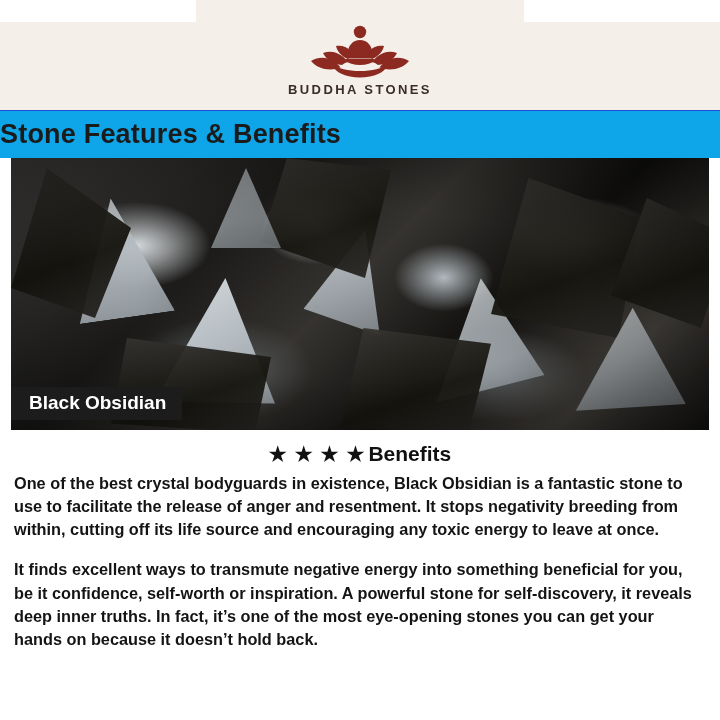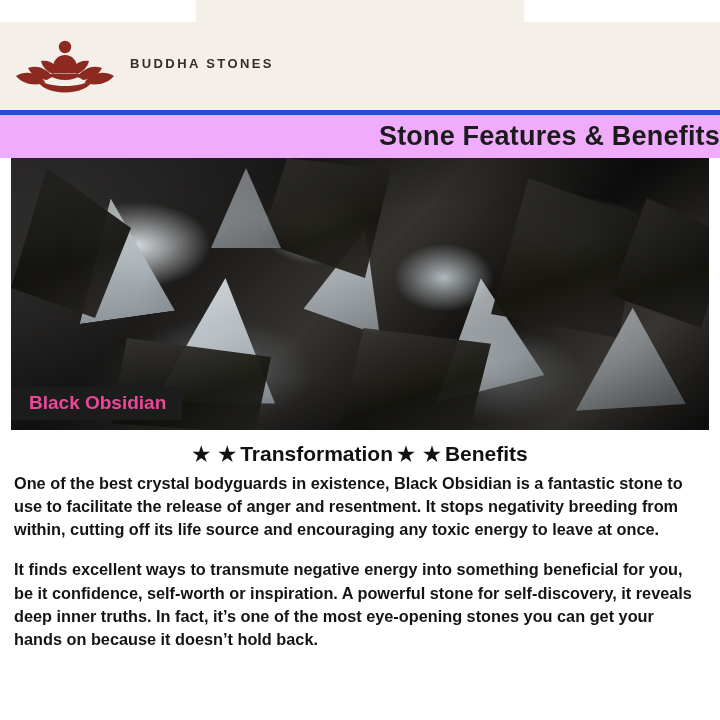--- a/index.html
+++ b/index.html
@@ -14,21 +14,21 @@
     width: 720px; height: 720px;
     background: #ffffff;
   }
 
   
   .brand-band {
     position: relative;
     height: 110px;
     background: #f4efe9;
     display: flex;
-    flex-direction: row;
+    flex-direction: column;
     align-items: center;
     justify-content: flex-start;
     padding-top: 14px;
   }
   .brand-band .corner-left {
     position: absolute; left: 0; top: 0;
     width: 196px; height: 22px;
     background: #ffffff;
   }
   .brand-band .corner-right {
@@ -44,25 +44,25 @@
     font-size: 13px;
     letter-spacing: 2.4px;
     font-weight: bold;
     color: #3a2d28;
     margin-top: 2px;
   }
 
   
   .title-bar {
     height: 48px;
-    background: #f0abfc;
+    background: #0ea5e9;
     display: flex;
     align-items: center;
-    justify-content: flex-end;
-    border-top: 5px solid #1d4ed8;
+    justify-content: flex-start;
+    border-top: 1px solid #1d4ed8;
   }
   .title-bar h1 {
     font-size: 27px;
     font-weight: bold;
     color: #1b1b1b;
     letter-spacing: .2px;
   }
 
   
   .hero {
@@ -95,21 +95,21 @@
     opacity: .95;
   }
   .vignette {
     position: absolute; inset: 0;
     background: radial-gradient(ellipse at center, rgba(0,0,0,0) 45%, rgba(0,0,0,.45) 100%);
   }
   .hero-label {
     position: absolute;
     left: 0; bottom: 10px;
     background: #1c1c1c;
-    color: #ec4899;
+    color: #ffffff;
     font-size: 19px;
     font-weight: bold;
     padding: 5px 16px 6px 18px;
   }
 
   
   .benefits {
     padding: 12px 14px 0 14px;
   }
   .keywords {
@@ -201,21 +201,20 @@
     <div class="hero-label">Black Obsidian</div>
   </div>
 
   <div class="benefits">
     <div class="keywords">
       <span class="kw">
         <span class="star">★</span>
       </span>
       <span class="kw">
         <span class="star">★</span>
-        <span>Transformation</span>
       </span>
       <span class="kw">
         <span class="star">★</span>
       </span>
       <span class="kw">
         <span class="star">★</span>
         <span>Benefits</span>
       </span>
     </div>
 

